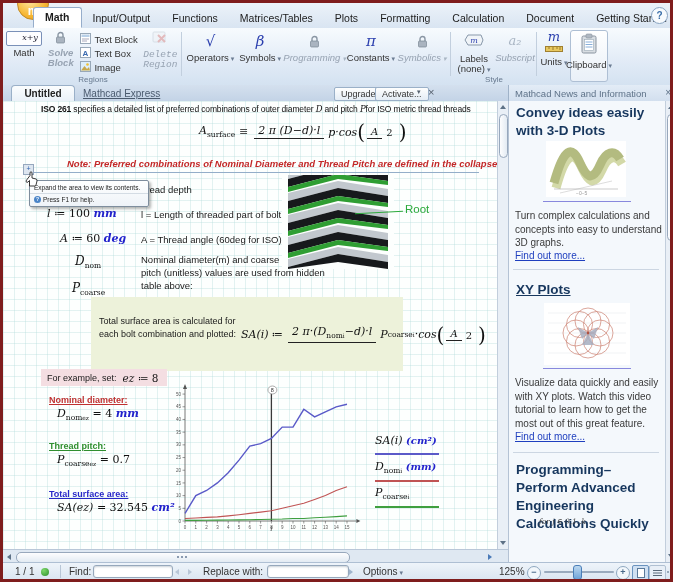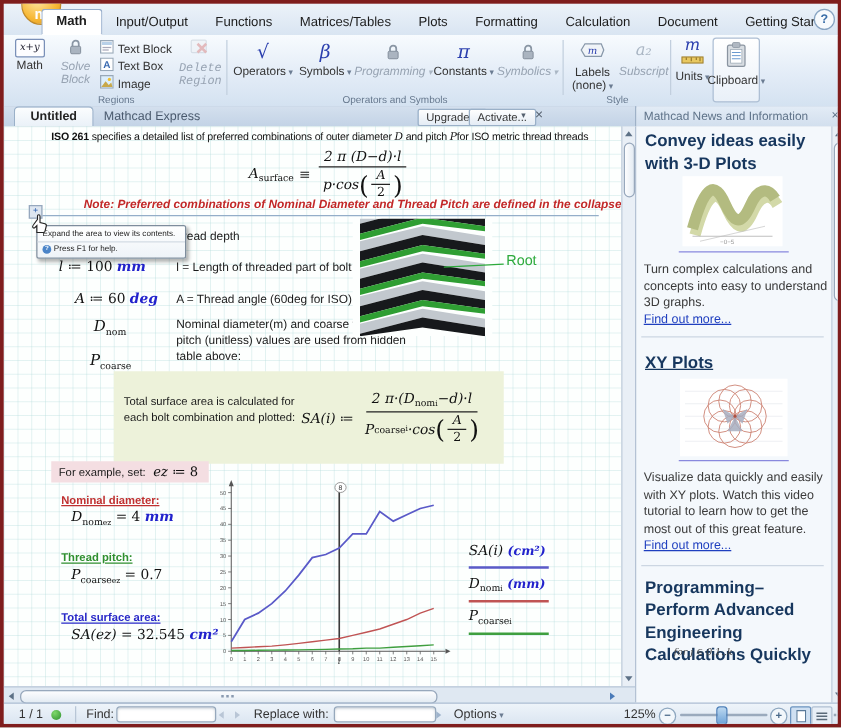--- a/index.html
+++ b/index.html
@@ -28,45 +28,45 @@
   .rbtn{display:flex;flex-direction:column;align-items:center;font-size:9.5px;color:#333;padding-top:2px;}
   .rbtn .lbl{margin-top:2px;text-align:center;line-height:10px;}
   .dis{color:#97a3b2;font-style:italic;}
   .glyph{font-family:"DejaVu Serif",serif;font-style:italic;color:#2b3fae;font-size:15px;line-height:20px;}
   .caret::after{content:"▾";font-size:7px;color:#6b7c92;margin-left:2px;}
   .caretd::after{content:"▾";font-size:7px;color:#aab6c4;margin-left:2px;}
   .smallrow{display:flex;align-items:center;height:14px;font-size:9.5px;color:#333;}
   .smallrow .ic{margin-right:3px;}
   .xyicon{width:22px;height:13px;border:1px solid #7a90b8;border-radius:2px;background:#fdfdff;
           font-family:"DejaVu Serif",serif;font-style:italic;font-size:8px;color:#223;
-          text-align:center;line-height:12px;}
+          text-align:center;line-height:12px;padding-left:12px;}
   .bigbtn{position:absolute;top:2px;display:flex;flex-direction:column;align-items:center;
           font-size:9.5px;color:#333;}
   .frame{border:1px solid #aebfd4;border-radius:3px;background:linear-gradient(#ffffff,#e9f0f8);}
   
   .tabbar{left:0;top:82px;width:505px;height:16px;background:linear-gradient(#d4e0ee,#c3d3e6);
           border-bottom:1px solid #9fb2c8;}
   .doctab{left:8px;top:82px;width:62px;height:15px;background:linear-gradient(#fbfdfe,#eaf1f8);
           border:1px solid #9ab0c8;border-bottom:none;border-radius:4px 4px 0 0;
           font-size:10px;font-weight:bold;color:#222;text-align:center;line-height:15px;}
-  .appname{left:80px;top:85px;font-size:10px;color:#4a5a6e;}
+  .appname{left:80px;top:85px;font-size:10px;color:#4a5a6e;text-decoration:underline;}
   .minibtn{top:84px;height:12px;padding:0 6px;background:linear-gradient(#fefefe,#e4ecf5);
            border:1px solid #9ab0c8;border-radius:2px;font-size:9px;color:#333;line-height:12px;}
   
   .ws{left:0;top:98px;width:494px;height:448px;background-color:#fdfffe;
       background-image:linear-gradient(rgba(176,218,218,.35) 1px,transparent 1px),
                        linear-gradient(90deg,rgba(176,218,218,.35) 1px,transparent 1px);
       background-size:11px 11px;}
   .wtext{font-size:9.5px;color:#1a1a1a;}
   .math{font-family:"DejaVu Serif",serif;font-size:11px;color:#111;white-space:nowrap;}
   .mv{font-style:italic;}
   .mu{color:#2222cc;font-weight:bold;font-style:italic;}
   sub.s1{font-size:7.5px;}
   sub.s2{font-size:6px;vertical-align:-3px;}
-  .frac{display:inline-flex;flex-direction:column;align-items:center;vertical-align:middle;margin:0 2px;text-align:right;}
+  .frac{display:inline-flex;flex-direction:row;align-items:center;vertical-align:middle;margin:0 2px;text-align:right;}
   .fnum{border-bottom:1px solid #222;padding:0 4px 1px 4px;}
   .fden{padding:1px 4px 0 4px;display:flex;align-items:center;}
   .bigpar{font-size:20px;font-weight:300;font-family:"DejaVu Serif",serif;font-style:normal;}
   .notetxt{font-size:9.5px;font-weight:bold;font-style:italic;color:#c22828;}
   .title-u{font-size:9px;font-weight:bold;text-decoration:underline;}
   .tooltip{background:linear-gradient(#ffffff,#eef3f8);border:1px solid #7e8d9d;border-radius:2px;
            box-shadow:2px 2px 3px rgba(0,0,0,.3);font-size:6.5px;color:#222;z-index:30;}
   .tooltip .row1{padding:3px 4px 2px 4px;border-bottom:1px solid #d4dce4;white-space:nowrap;}
   .tooltip .row2{padding:2px 4px 3px 4px;display:flex;align-items:center;white-space:nowrap;}
   .infoic{width:7px;height:7px;border-radius:50%;background:#4a84c8;color:#fff;font-size:5px;
@@ -126,21 +126,21 @@
   </div>
 
   <div class="a ribbon">
 
     <div class="rgroup" style="left:4px;width:172px;">
       <div style="display:flex;gap:2px;padding-top:1px;">
         <div class="rbtn" style="width:34px;">
           <span class="xyicon">x+y</span>
           <span class="lbl">Math</span>
         </div>
-        <div class="rbtn dis" style="width:36px;">
+        <div class="rbtn dis" style="width:36px;font-weight:bold;">
           <span>
             <svg width="11" height="13">
                 <path d="M3 6 V4 a2.5 2.5 0 0 1 5 0 V6" fill="none" stroke="#8a96a4" stroke-width="1.4"></path>
                 <rect x="1.5" y="6" width="8" height="6" rx="1" fill="#aab4c0" stroke="#7a8694" stroke-width="0.7"></rect>
               </svg>
           </span>
           <span class="lbl"><span>Solve</span><br>
           <span>Block</span></span>
         </div>
         <div style="width:60px;padding-top:3px;">
@@ -210,21 +210,20 @@
         <div class="rbtn dis" style="width:56px;">
           <span style="height:20px;">
             <svg width="11" height="13" style="margin-top:4px;">
                 <path d="M3 6 V4 a2.5 2.5 0 0 1 5 0 V6" fill="none" stroke="#8a96a4" stroke-width="1.4"></path>
                 <rect x="1.5" y="6" width="8" height="6" rx="1" fill="#aab4c0" stroke="#7a8694" stroke-width="0.7"></rect>
               </svg>
           </span>
           <span class="lbl caretd"><span>Symbolics</span></span>
         </div>
       </div>
-      <div class="glabel">Operators and Symbols</div>
     </div>
     <div class="gsep" style="left:447px;"></div>
 
     <div class="rgroup" style="left:450px;width:82px;">
       <div style="display:flex;padding-top:1px;">
         <div class="rbtn" style="width:42px;">
           <span style="height:18px;padding-top:3px;">
             <svg width="20" height="12">
                 <polygon points="4,1 17,1 19,6 17,11 4,11 1,6" fill="#f0f4f8" stroke="#8898aa"></polygon>
                 <text x="10" y="9" font-size="8" font-style="italic" fill="#2b3fae" text-anchor="middle" font-family="DejaVu Serif">m</text>

